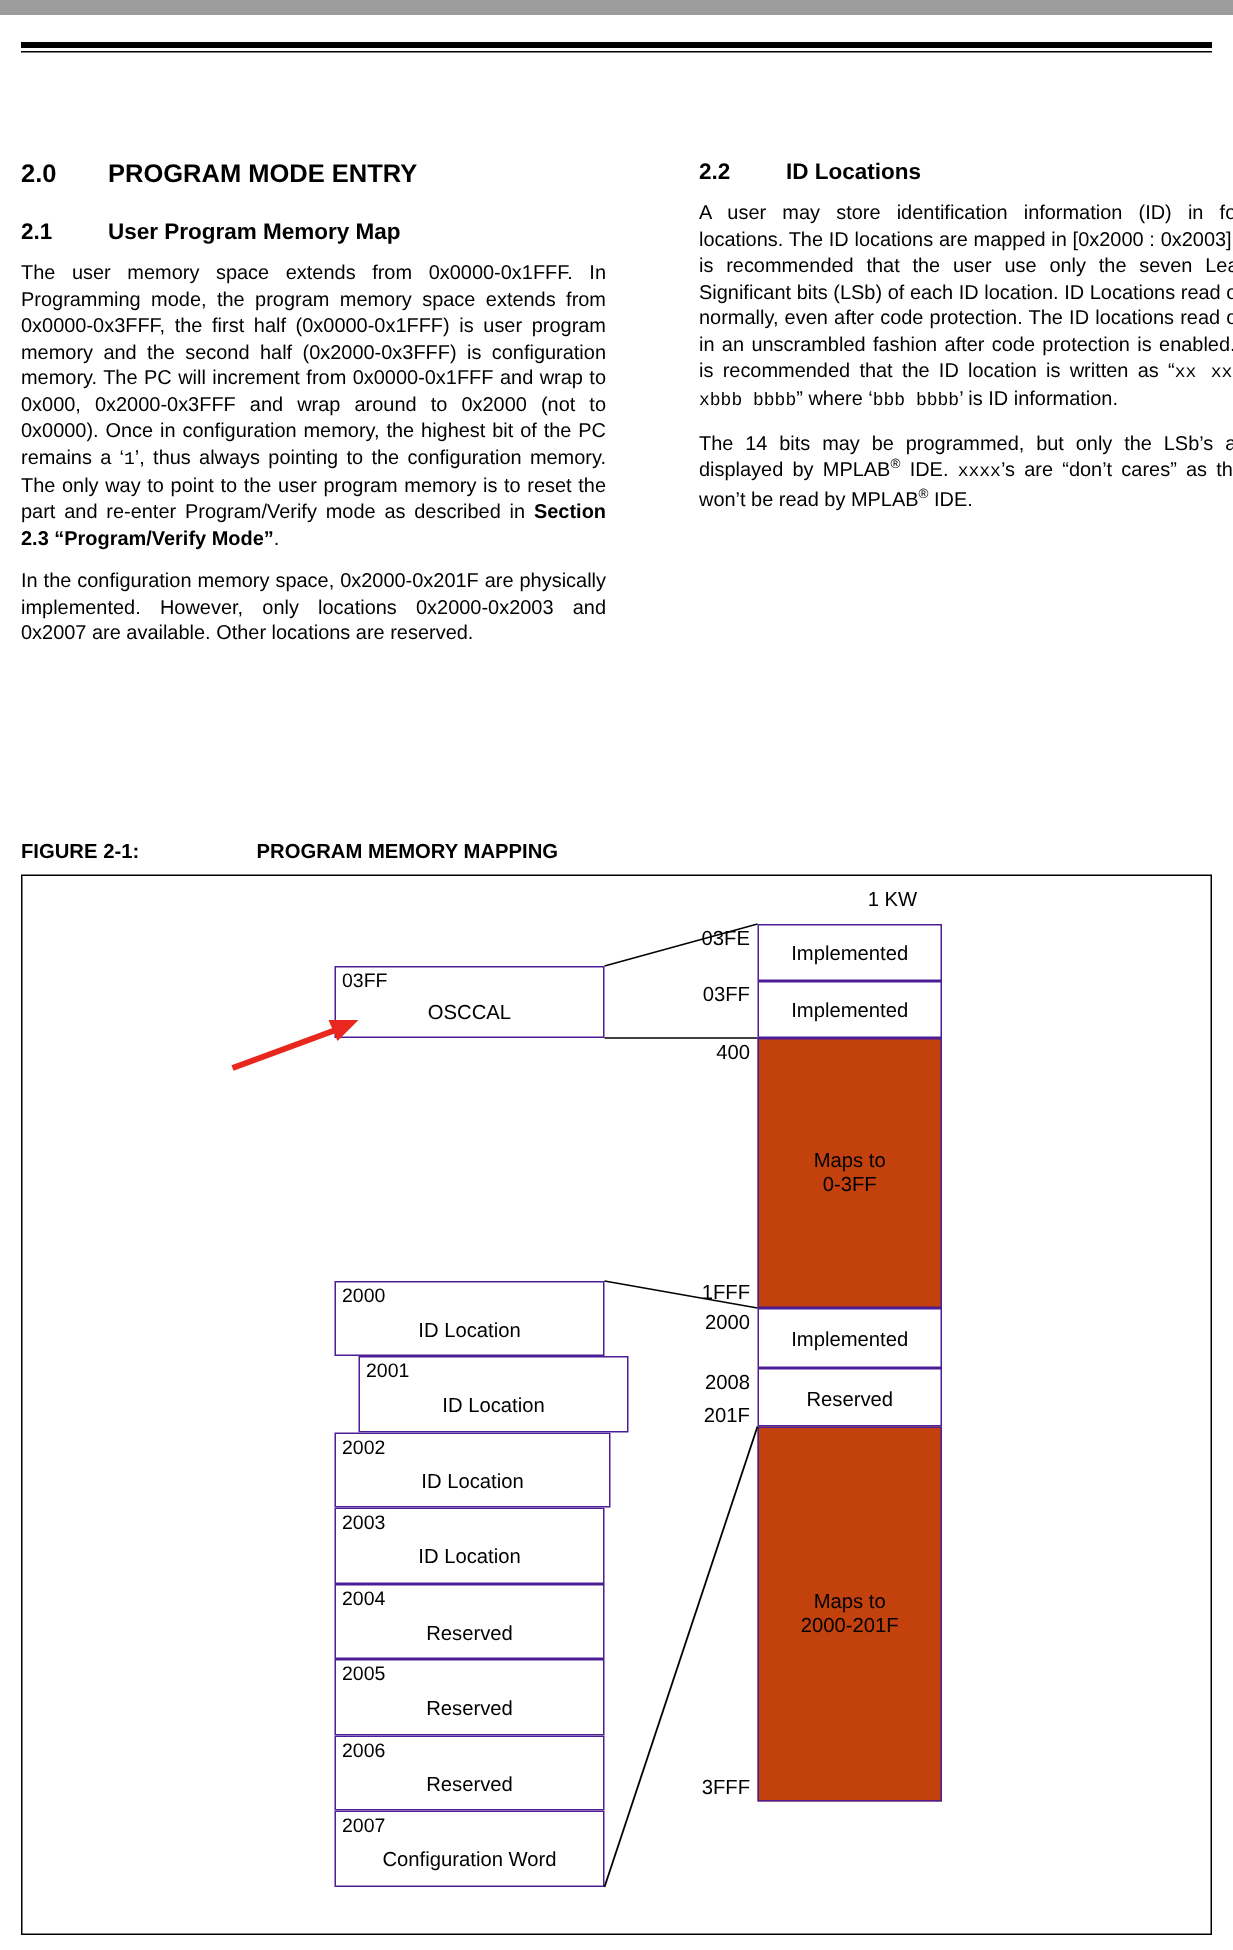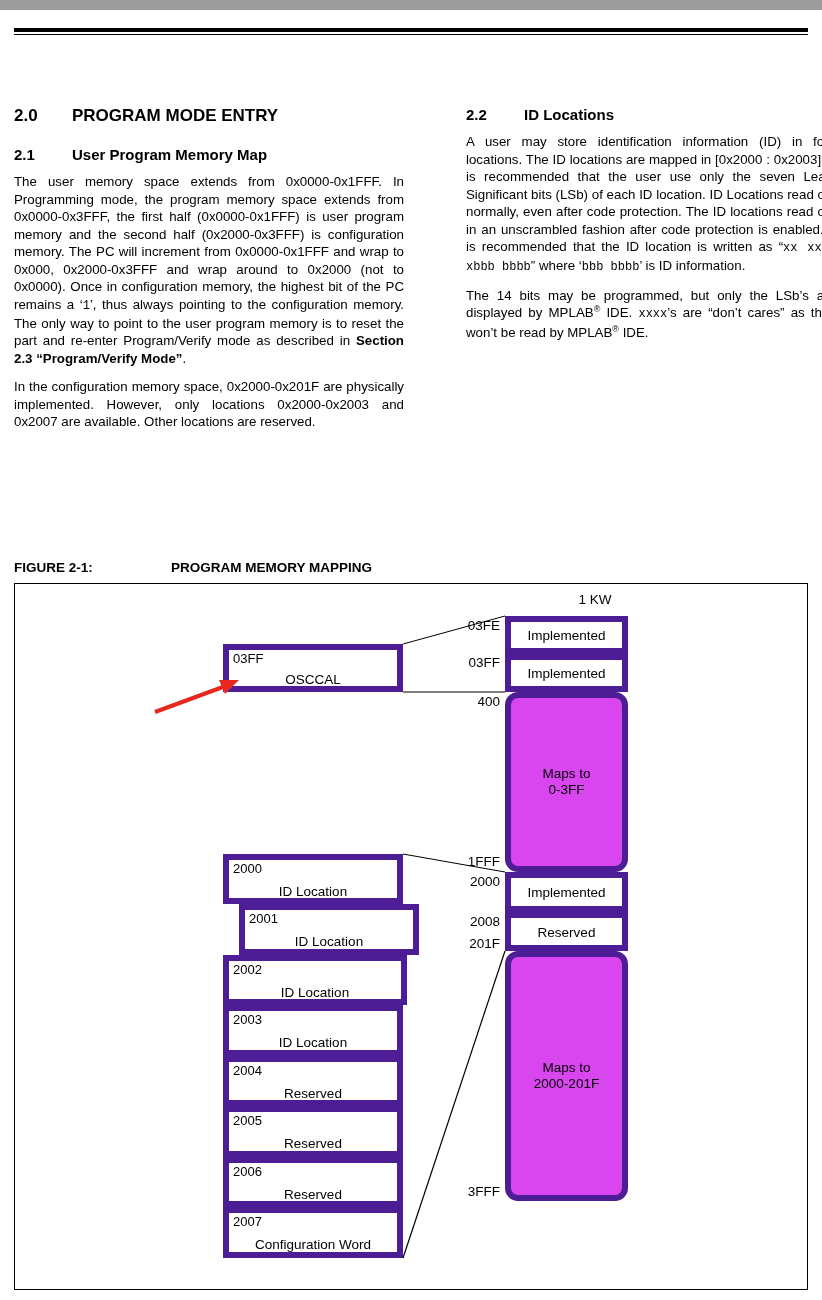--- a/index.html
+++ b/index.html
@@ -111,25 +111,25 @@
     background: #fff;
   }
   .fig-inner {
     position: relative;
     width: 100%;
     height: 100%;
   }
   .fbox {
     position: absolute;
     box-sizing: border-box;
-    border: 6px solid #4c1d95;
+    border: 1px solid #4c1d95;
     background: #fff;
     font-size: 13.5px;
   }
-  .fbox.gray { background: #d946ef; border-radius: 13px; }
+  .fbox.gray { background: #c2410c; }
   .fbox .ctr {
     position: absolute;
     left: 0; right: 0;
     top: 50%;
     transform: translateY(-50%);
     text-align: center;
     line-height: 1.2;
   }
   .addr-in {
     position: absolute;

